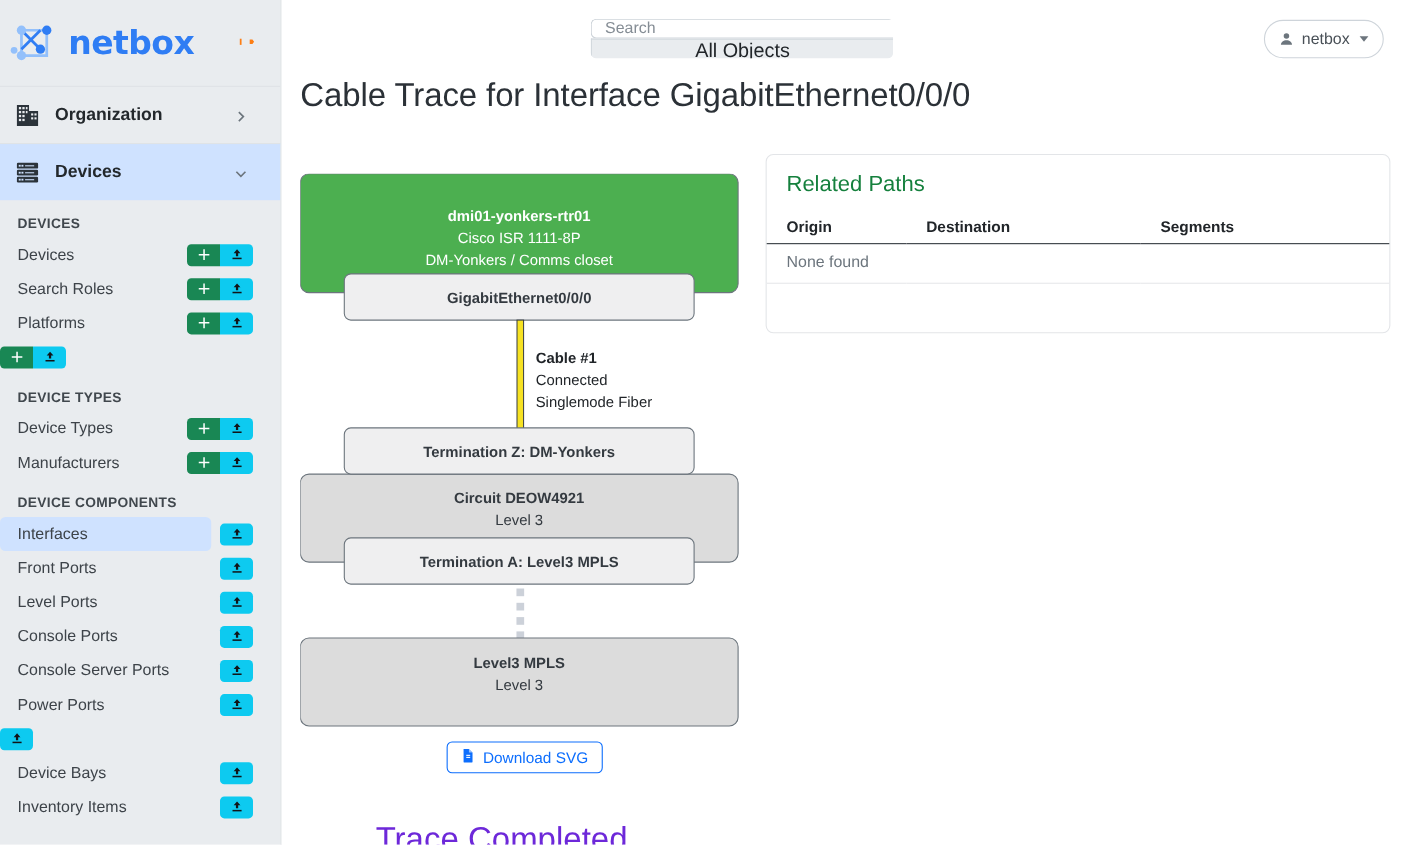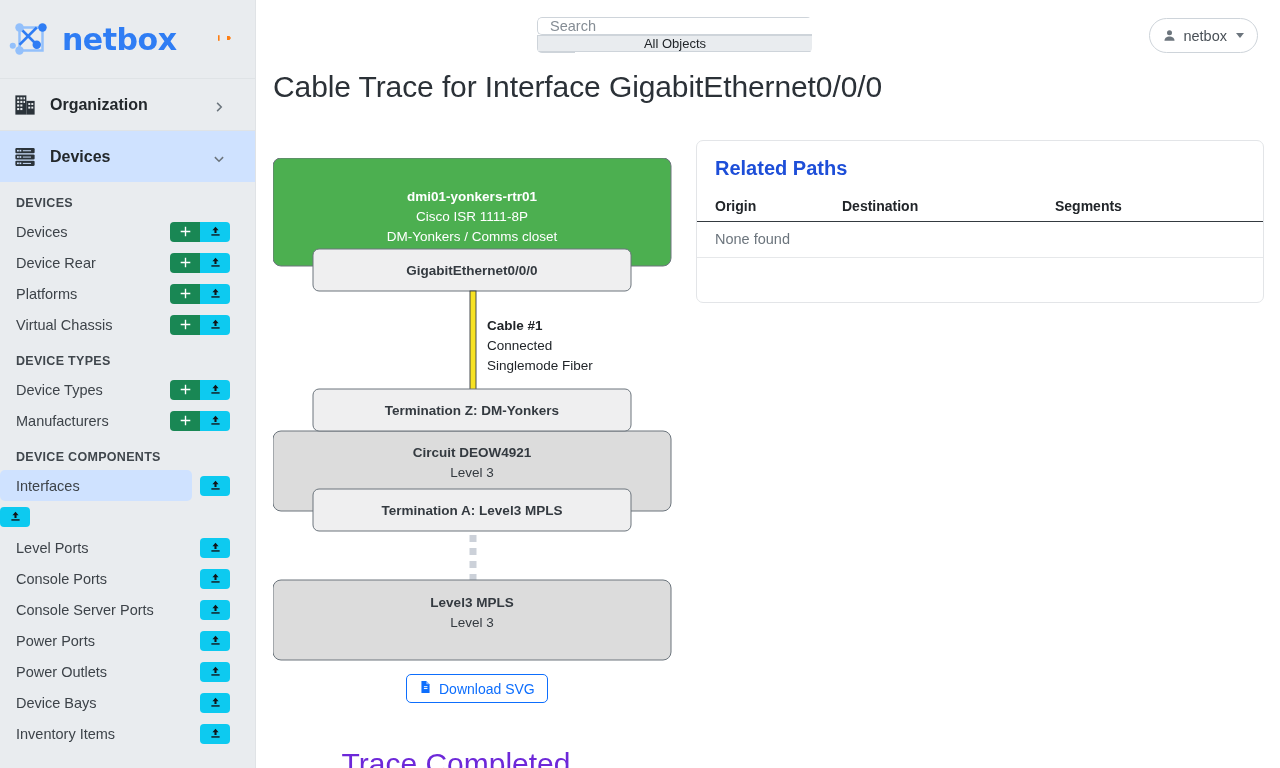--- a/index.html
+++ b/index.html
@@ -105,21 +105,21 @@
     padding: 0 12px; font-size: 14.5px;
     color: #212529; background: #fff;
     outline: none;
     font-family: "Liberation Sans", sans-serif;
   }
   .search-input::placeholder { color: #858d95; }
   .obj-select {
     display: flex; align-items: center; justify-content: center;
     height: 36px; padding: 0 13px;
     background: #e9ecef; border: 1px solid #ced4da; border-right: 0;
-    font-size: 13px; color: #212529; cursor: pointer; white-space: nowrap;
+    font-size: 18px; color: #212529; cursor: pointer; white-space: nowrap;
   }
   .filter-btn {
     display: flex; align-items: center; justify-content: center;
     width: 38px; height: 36px;
     background: #e9ecef; border: 1px solid #ced4da; border-right: 0;
     cursor: pointer;
   }
   .filter-btn svg { width: 15px; height: 15px; fill: #1a1f24; }
   .search-btn {
     display: flex; align-items: center; justify-content: center;
@@ -180,21 +180,21 @@
   
   .card {
     position: absolute; left: 440px; top: 70px;
     width: 568px; height: 163px;
     background: #fff;
     border: 1px solid #e3e5e8;
     border-radius: 7px;
   }
   .card-title {
     padding: 16px 18px 0 18px;
-    font-size: 20px; font-weight: 700; color: #1d4ed8;
+    font-size: 20px; font-weight: 400; color: #15803d;
   }
   .paths-table {
     width: 100%; border-collapse: collapse;
     margin-top: 14px;
   }
   .paths-table th {
     text-align: left; font-size: 14px; font-weight: 700;
     color: #212529; padding: 4px 8px 7px 18px;
     border-bottom: 1.5px solid #343a40;
   }
@@ -310,21 +310,21 @@
         <button class="mini-btn imp">
             <svg viewBox="0 0 16 16">
               <path d="M8 1l4.5 5h-3v4h-3V6h-3z"></path>
               <rect x="2" y="12" width="12" height="2"></rect>
             </svg>
           </button>
       </span>
     </div>
     <div class="nav-row">
       <a class="nav-link">
-          <span>Device Rear</span>
+          <span>Search Roles</span>
         </a>
       <span class="btn-group">
         <button class="mini-btn add">
             <svg viewBox="0 0 16 16">
               <path d="M7 1h2v6h6v2H9v6H7V9H1V7h6z"></path>
             </svg>
           </button>
         <button class="mini-btn imp">
             <svg viewBox="0 0 16 16">
               <path d="M8 1l4.5 5h-3v4h-3V6h-3z"></path>
@@ -345,23 +345,20 @@
           </button>
         <button class="mini-btn imp">
             <svg viewBox="0 0 16 16">
               <path d="M8 1l4.5 5h-3v4h-3V6h-3z"></path>
               <rect x="2" y="12" width="12" height="2"></rect>
             </svg>
           </button>
       </span>
     </div>
     <div class="nav-row">
-      <a class="nav-link">
-          <span>Virtual Chassis</span>
-        </a>
       <span class="btn-group">
         <button class="mini-btn add">
             <svg viewBox="0 0 16 16">
               <path d="M7 1h2v6h6v2H9v6H7V9H1V7h6z"></path>
             </svg>
           </button>
         <button class="mini-btn imp">
             <svg viewBox="0 0 16 16">
               <path d="M8 1l4.5 5h-3v4h-3V6h-3z"></path>
               <rect x="2" y="12" width="12" height="2"></rect>
@@ -418,20 +415,23 @@
       <span class="btn-group">
         <button class="mini-btn imp solo">
             <svg viewBox="0 0 16 16">
               <path d="M8 1l4.5 5h-3v4h-3V6h-3z"></path>
               <rect x="2" y="12" width="12" height="2"></rect>
             </svg>
           </button>
       </span>
     </div>
     <div class="nav-row">
+      <a class="nav-link">
+          <span>Front Ports</span>
+        </a>
       <span class="btn-group">
         <button class="mini-btn imp solo">
             <svg viewBox="0 0 16 16">
               <path d="M8 1l4.5 5h-3v4h-3V6h-3z"></path>
               <rect x="2" y="12" width="12" height="2"></rect>
             </svg>
           </button>
       </span>
     </div>
     <div class="nav-row">
@@ -480,23 +480,20 @@
       <span class="btn-group">
         <button class="mini-btn imp solo">
             <svg viewBox="0 0 16 16">
               <path d="M8 1l4.5 5h-3v4h-3V6h-3z"></path>
               <rect x="2" y="12" width="12" height="2"></rect>
             </svg>
           </button>
       </span>
     </div>
     <div class="nav-row">
-      <a class="nav-link">
-          <span>Power Outlets</span>
-        </a>
       <span class="btn-group">
         <button class="mini-btn imp solo">
             <svg viewBox="0 0 16 16">
               <path d="M8 1l4.5 5h-3v4h-3V6h-3z"></path>
               <rect x="2" y="12" width="12" height="2"></rect>
             </svg>
           </button>
       </span>
     </div>
     <div class="nav-row">

